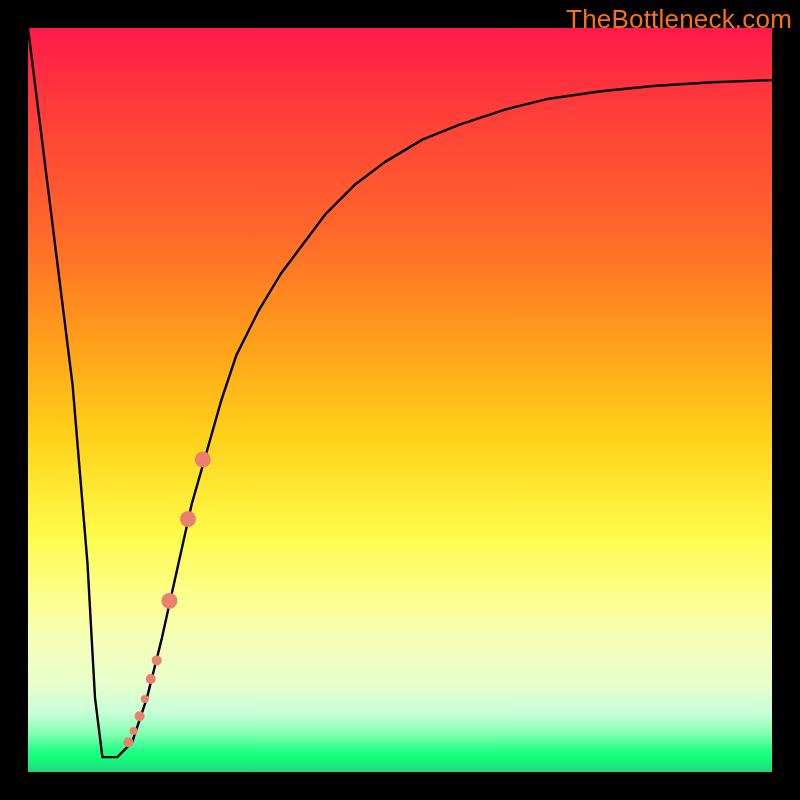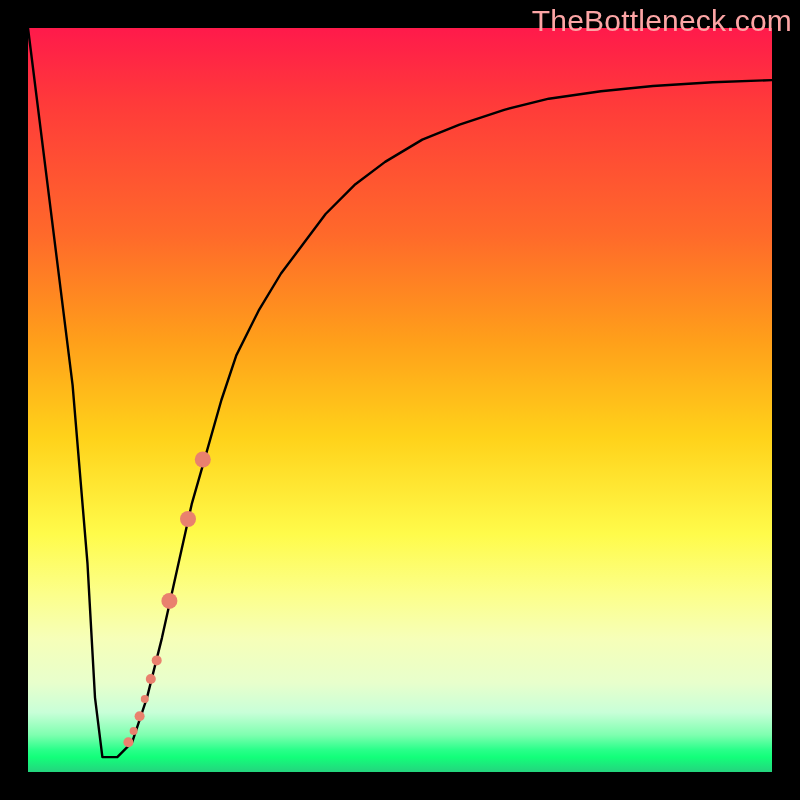--- a/index.html
+++ b/index.html
@@ -44,23 +44,23 @@
     left: 0;
     top: 0;
     width: 744px;
     height: 744px;
   }
   .watermark {
     position: absolute;
     top: 4px;
     right: 8px;
     font-family: Arial, Helvetica, sans-serif;
-    font-size: 30px;
+    font-size: 26px;
     font-weight: 400;
-    color: #fca5a5;
+    color: #f97316;
     letter-spacing: 0.2px;
   }
 </style>
 </head>
 <body>
 
 <div class="frame">
   <div class="plot-area">
     <svg class="curve" viewBox="0 0 744 744" preserveAspectRatio="none">
       <g id="curve-group">

